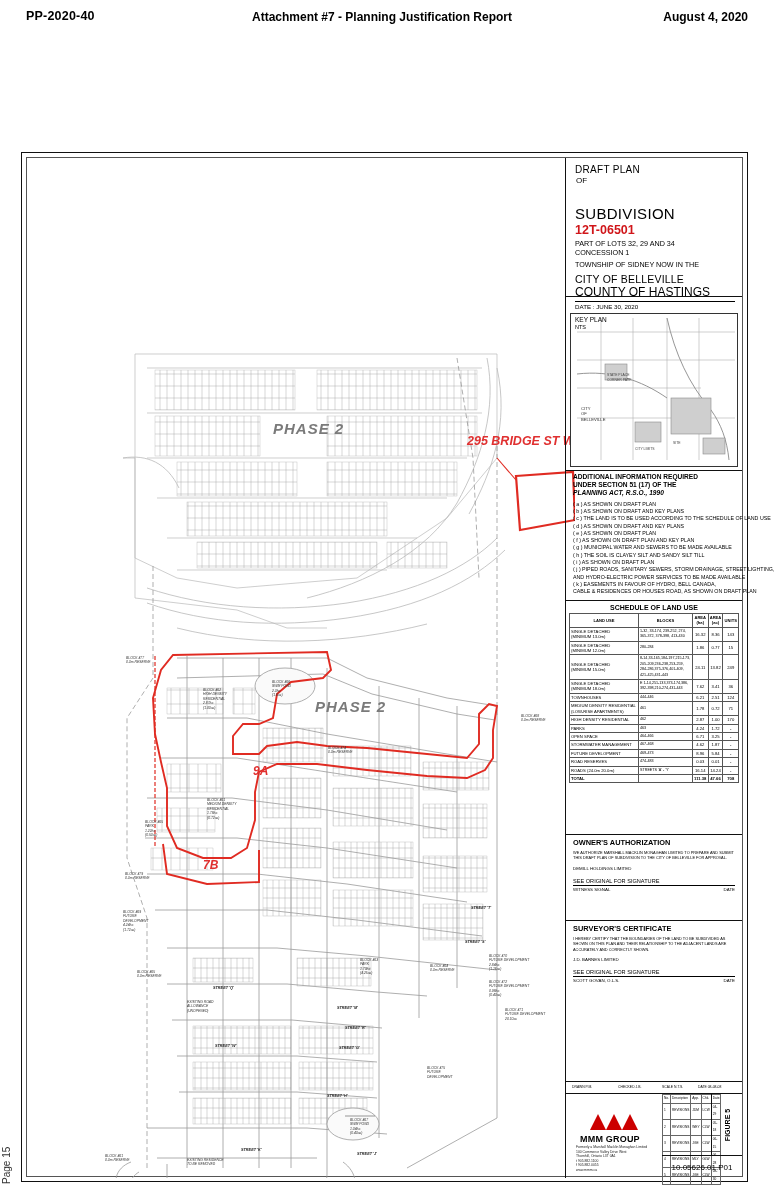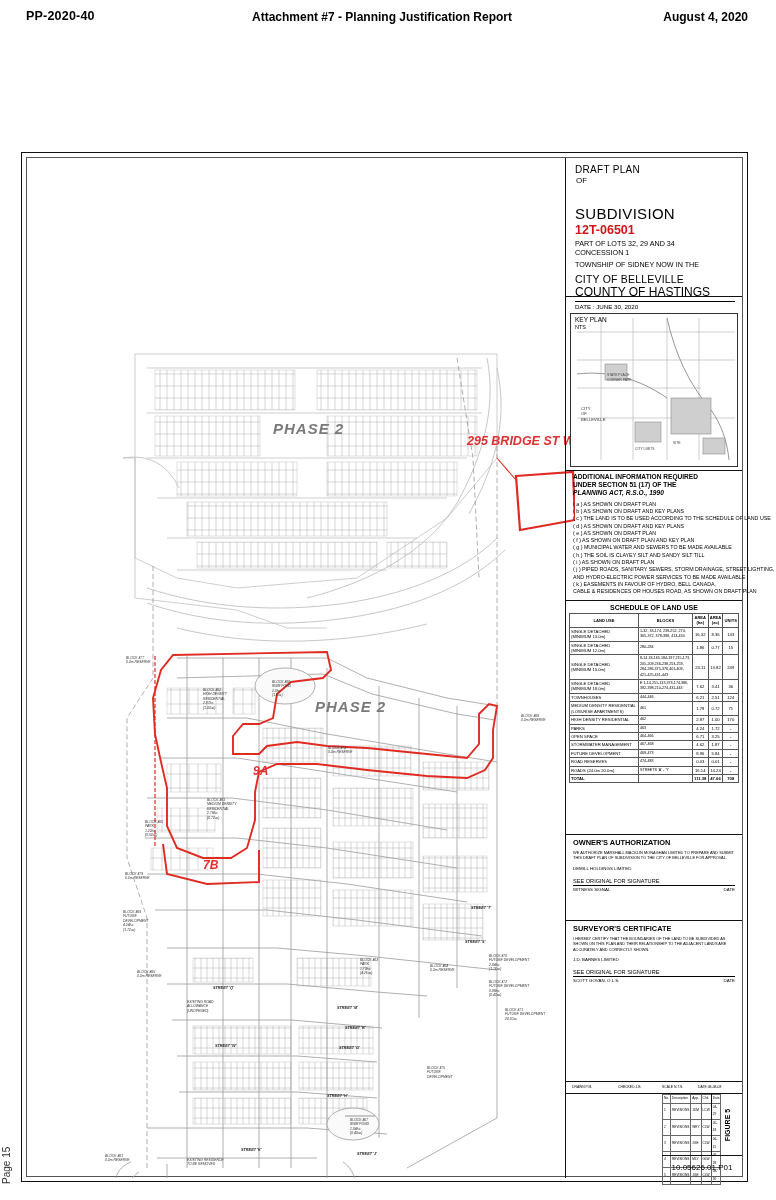--- a/index.html
+++ b/index.html
@@ -593,20 +593,36 @@
 
 
       <div class="small-strip">
         <span style="left:6px">DRAWN  P.M.</span>
         <span style="left:52px">CHECKED  J.B.</span>
         <span style="left:96px">SCALE  N.T.S.</span>
         <span style="left:132px">DATE  08-08-08</span>
       </div>
 
       <div class="botblk">
+        <div class="logo-cell">
+          <div class="logo-m">
+            <svg width="52" height="22" viewBox="0 0 52 22">
+              <path d="M2 20 L10 4 L18 20 Z" fill="#c00"></path>
+              <path d="M18 20 L26 4 L34 20 Z" fill="#c00"></path>
+              <path d="M34 20 L42 4 L50 20 Z" fill="#c00"></path>
+            </svg>
+          </div>
+          <div class="logo-txt">MMM GROUP</div>
+          <div class="logo-sub" style="white-space:pre-line">Formerly a Marshall Macklin Monaghan Limited
+100 Commerce Valley Drive West
+Thornhill, Ontario  L3T 0A1
+t  905.882.1100
+f  905.882.0055
+www.mmm.ca</div>
+        </div>
         <div class="rev-cell">
           <table class="rev">
             <thead>
                 <tr id="rev-head">
                   <td>No.</td>
                   <td>Description</td>
                   <td>App.</td>
                   <td>Chk.</td>
                   <td>Date</td>
                 </tr>

